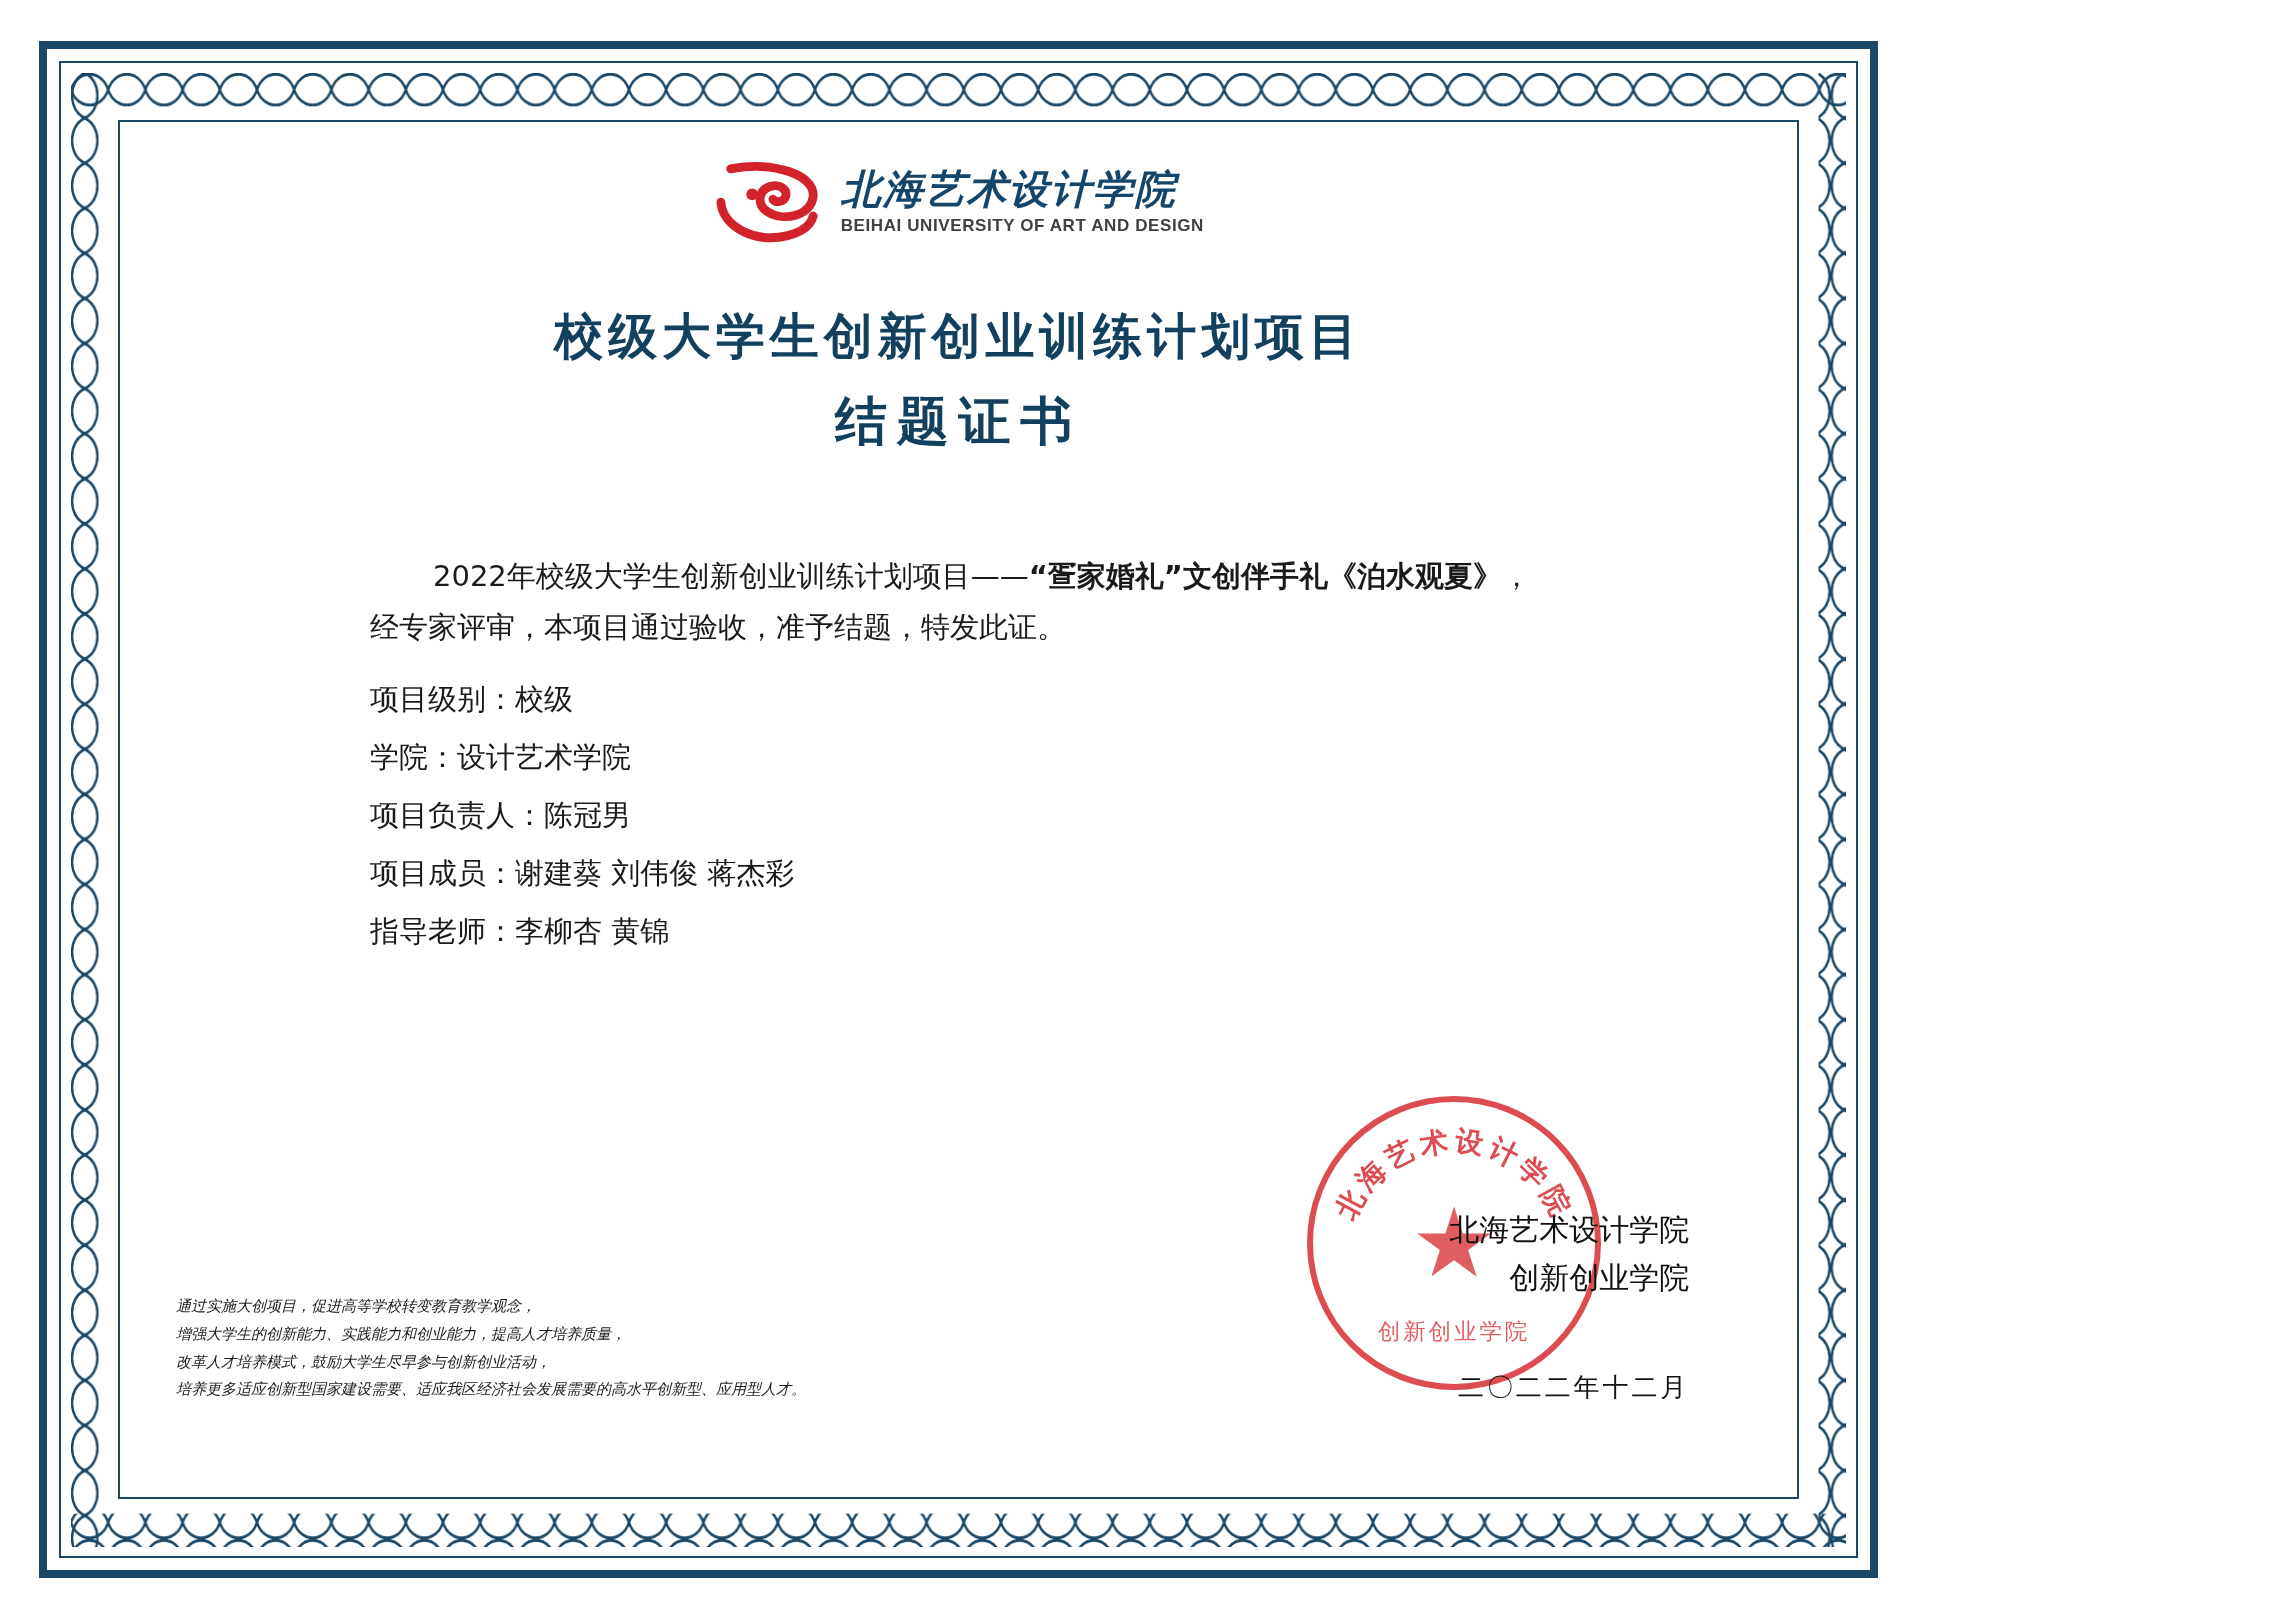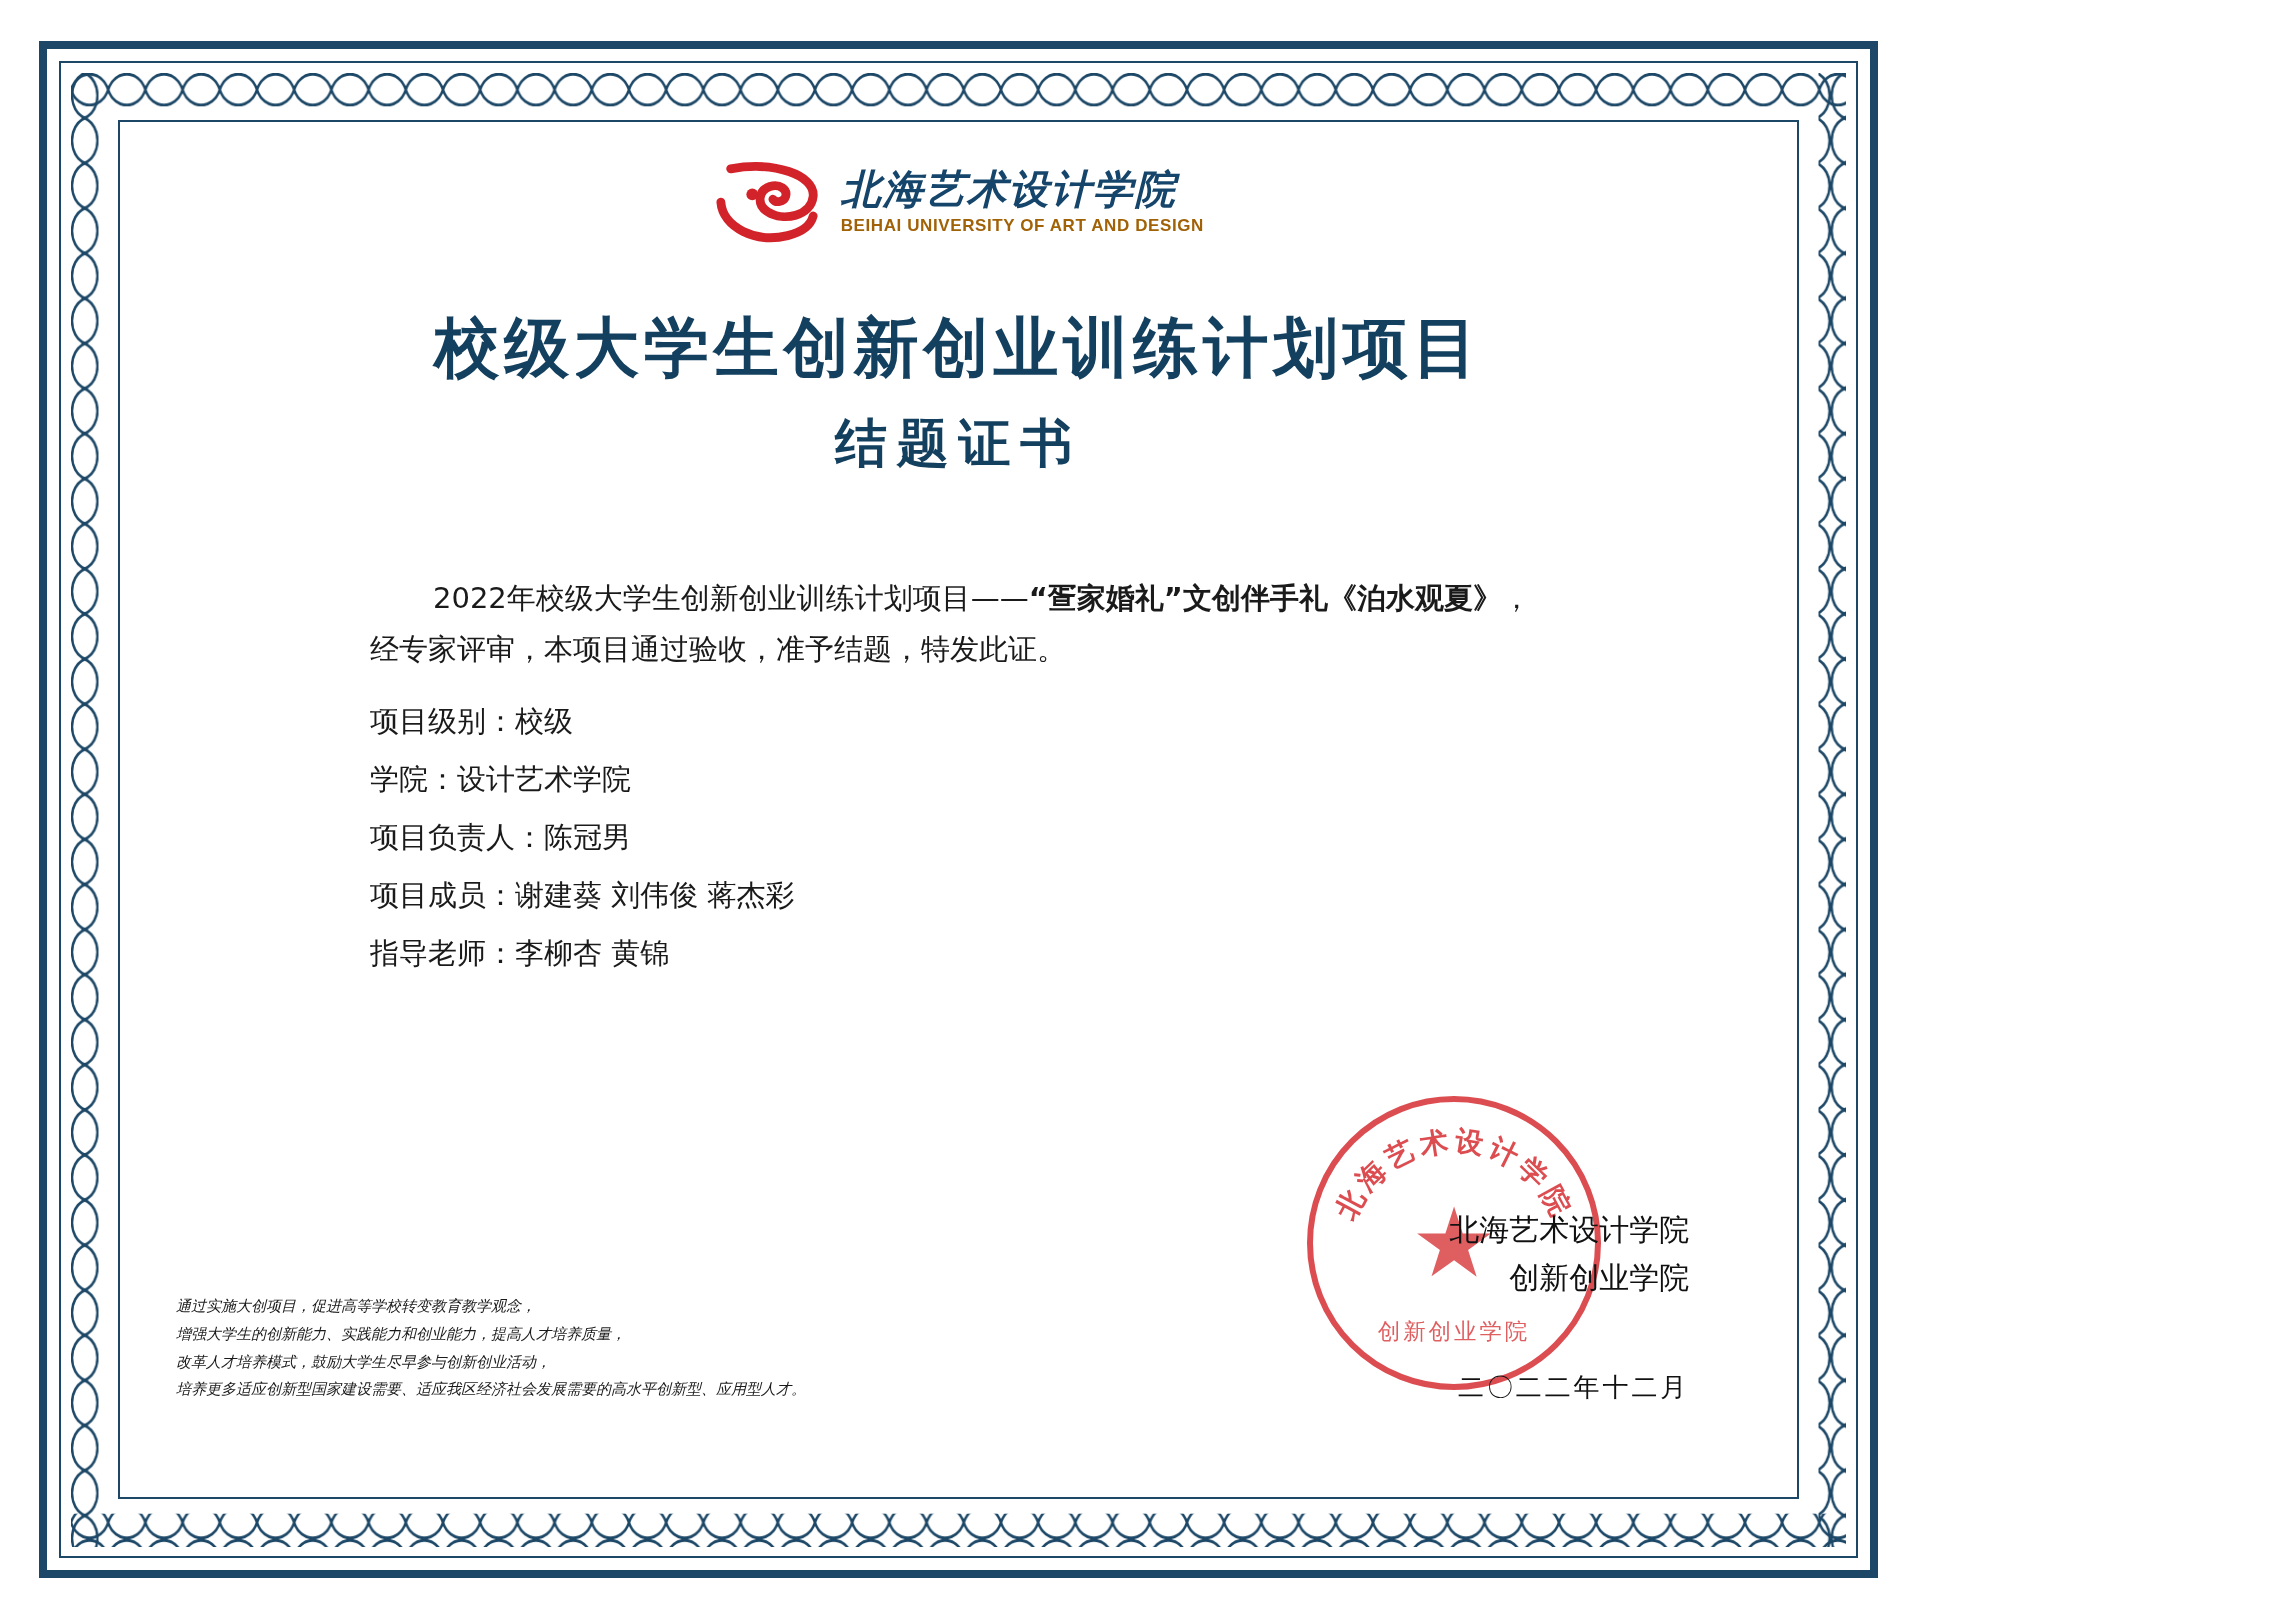--- a/index.html
+++ b/index.html
@@ -100,32 +100,32 @@
     color: #15456a;
     letter-spacing: 2px;
     font-style: italic;
     white-space: nowrap;
   }
   .logo-en {
     margin-top: 8.8px;
     font-family: "Liberation Sans", sans-serif;
     font-size: 17px;
     font-weight: bold;
-    color: #a16207;
+    color: #404040;
     letter-spacing: 0.6px;
     white-space: nowrap;
   }
 
   
   .title-main {
     margin-top: 59px;
     text-align: center;
     font-family: "DejaVu Serif", serif;
     font-weight: bold;
-    font-size: 65px;
+    font-size: 49px;
     letter-spacing: 4.9px;
     color: #14405f;
     white-space: nowrap;
   }
   .title-sub {
     margin-top: 17.6px;
     text-align: center;
     font-family: "DejaVu Serif", serif;
     font-weight: bold;
     font-size: 52px;

